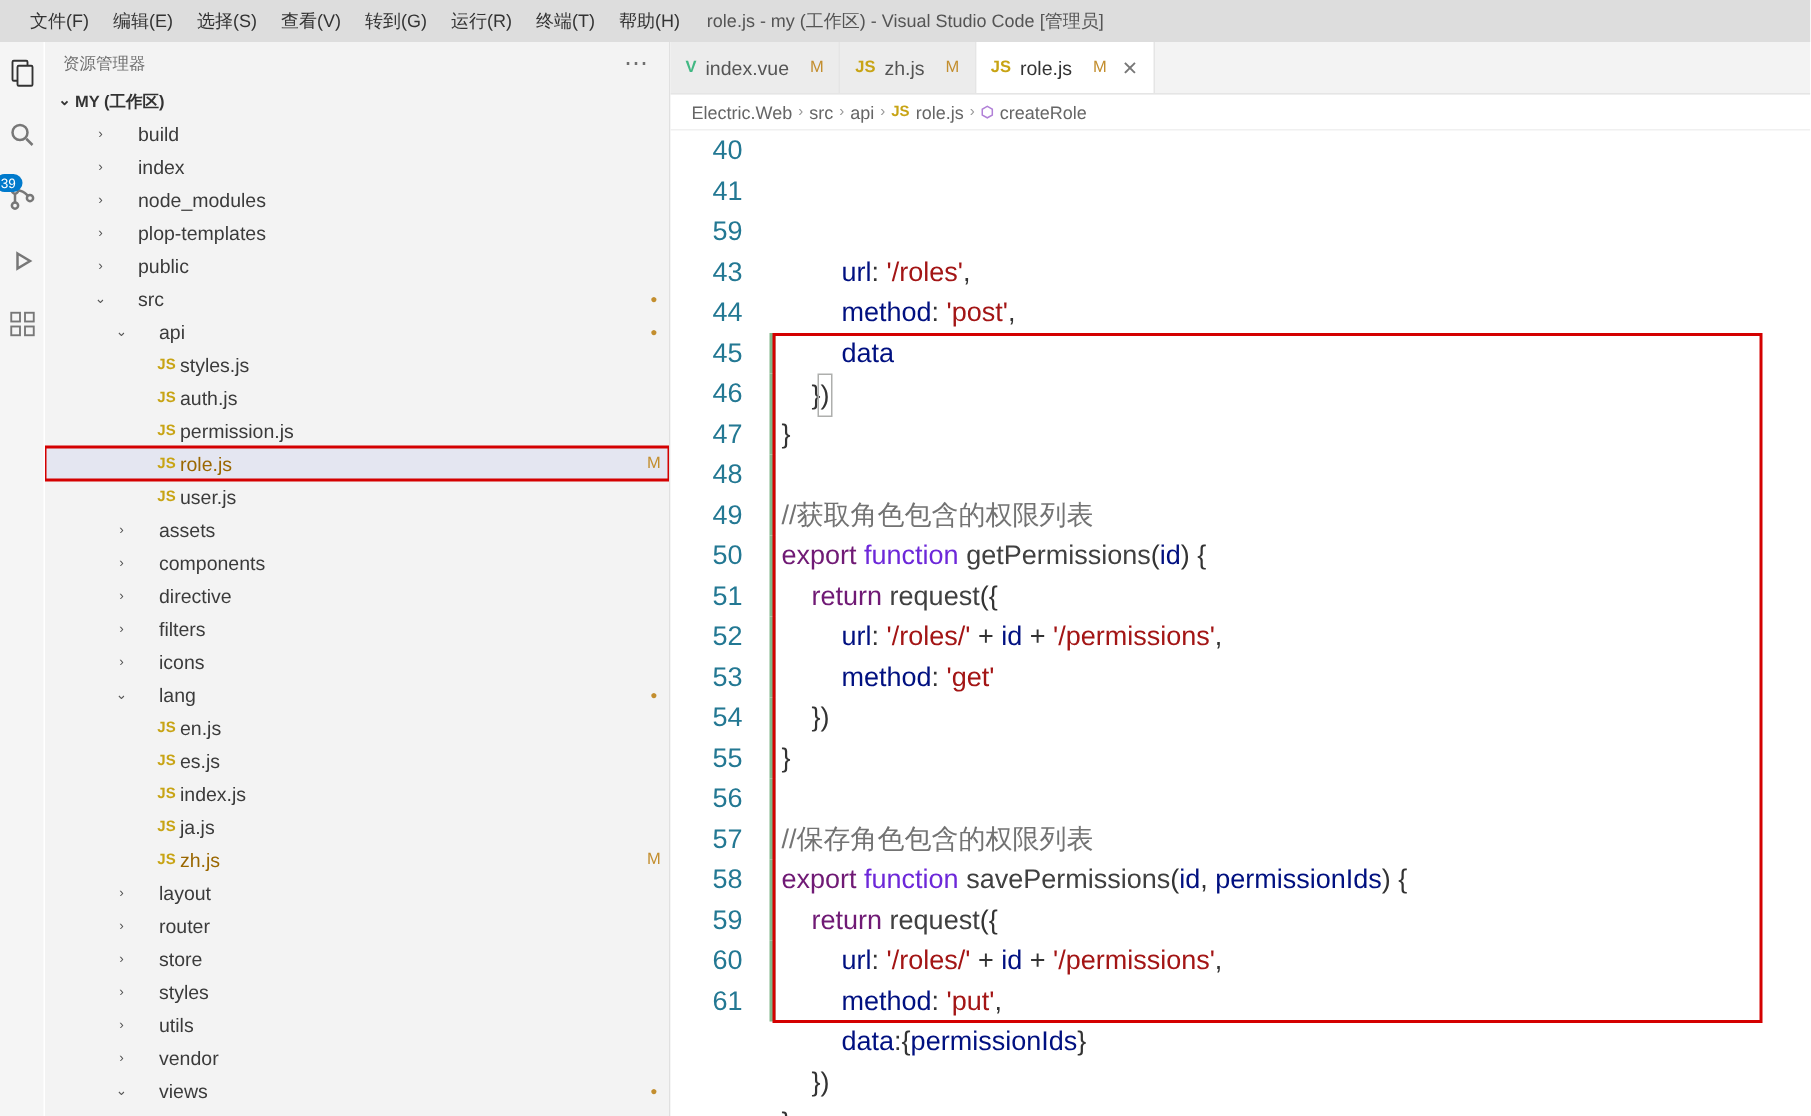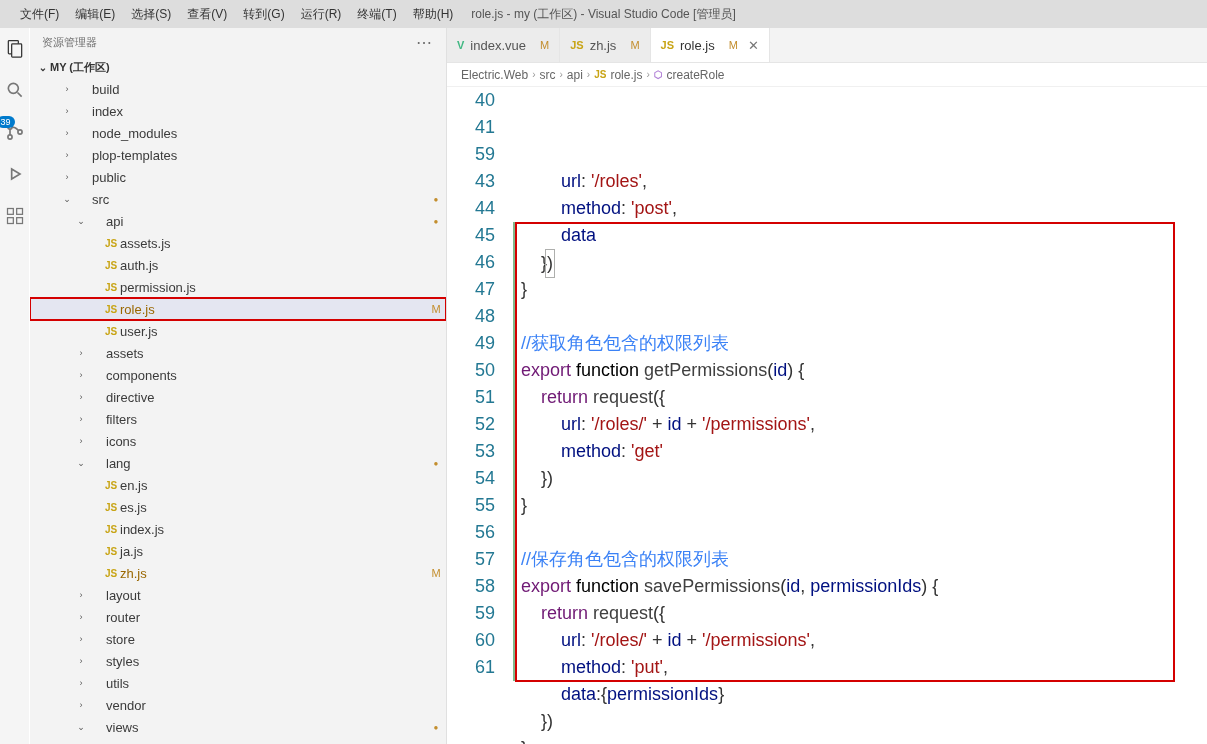--- a/index.html
+++ b/index.html
@@ -44,24 +44,24 @@
 .breadcrumbs .bc-icon.js { color: #c8a415; }
 .breadcrumbs .bc-icon.fn { color: #b180d7; }
 .code-area { flex: 1; display: flex; overflow: hidden; font-family: Consolas, "Courier New", monospace; font-size: 18px; line-height: 27px; position: relative; }
 .gutter { width: 66px; text-align: right; color: #237893; padding-right: 18px; user-select: none; }
 .gutter .ln { height: 27px; }
 .change-bar { width: 4px; }
 .change-bar .cb { height: 27px; }
 .change-bar .cb.g { background: #81b88b; }
 .code { flex: 1; white-space: pre; color: #333; position: relative; padding-left: 4px; }
 .code .line { height: 27px; }
-.kw { color: #000000; }
+.kw { color: #6d28d9; }
 .fn { color: #404040; }
 .str { color: #a31515; }
-.cmt { color: #3b82f6; }
+.cmt { color: #737373; }
 .param { color: #001080; }
 .ret { color: #701a75; }
 .cursor-box { display: inline-block; border: 1px solid #aeafad; padding: 0 1px; margin-left: -2px; }
 .red-box { position: absolute; border: 2px solid #d40000; }
 svg { display: block; }
 </style>
 </head>
 <body>
 
 <div class="menubar">
@@ -172,21 +172,21 @@
           <span class="indent" style="width: 28px;"></span>
           <span class="chev">⌄</span>
           <span class="icon "></span>
           <span class="label">api</span>
           <span class="status dot">●</span>
         </div>
         <div class="tree-row">
           <span class="indent" style="width: 42px;"></span>
           <span class="chev"></span>
           <span class="icon js">JS</span>
-          <span class="label">assets.js</span>
+          <span class="label">styles.js</span>
           <span class="status "></span>
         </div>
         <div class="tree-row">
           <span class="indent" style="width: 42px;"></span>
           <span class="chev"></span>
           <span class="icon js">JS</span>
           <span class="label">auth.js</span>
           <span class="status "></span>
         </div>
         <div class="tree-row">

